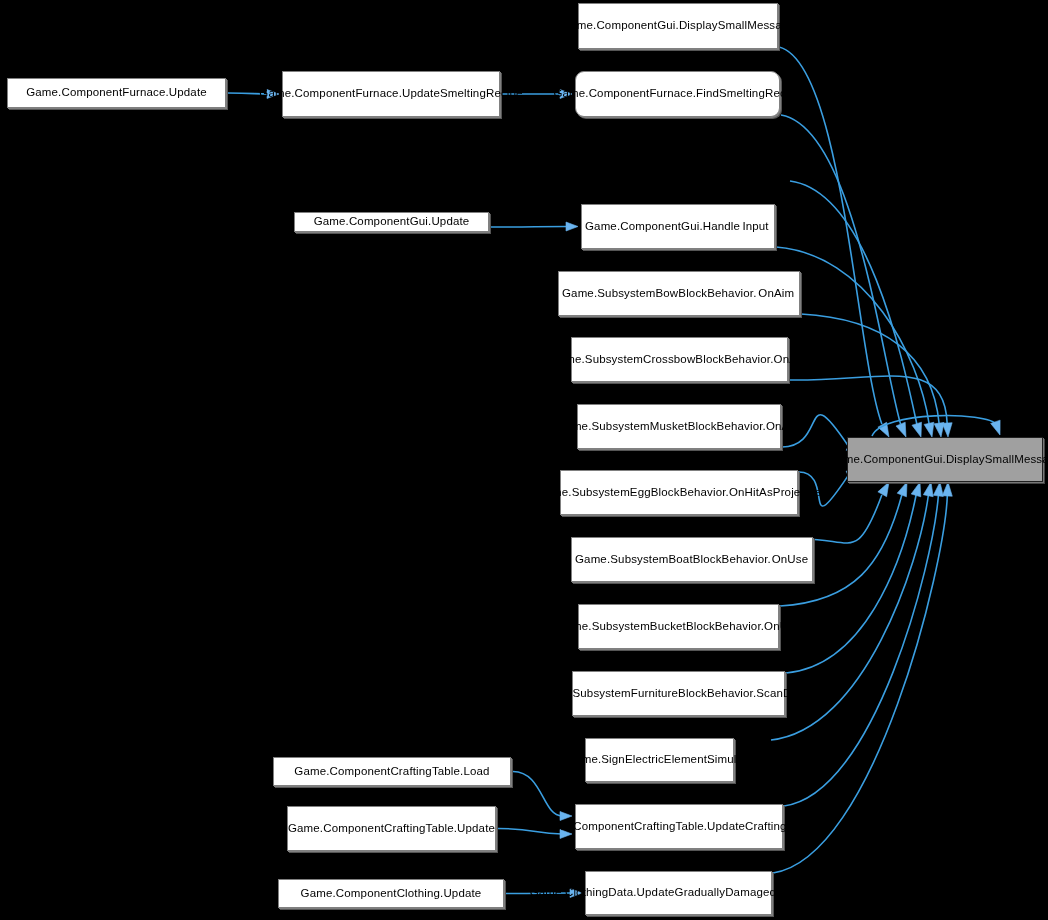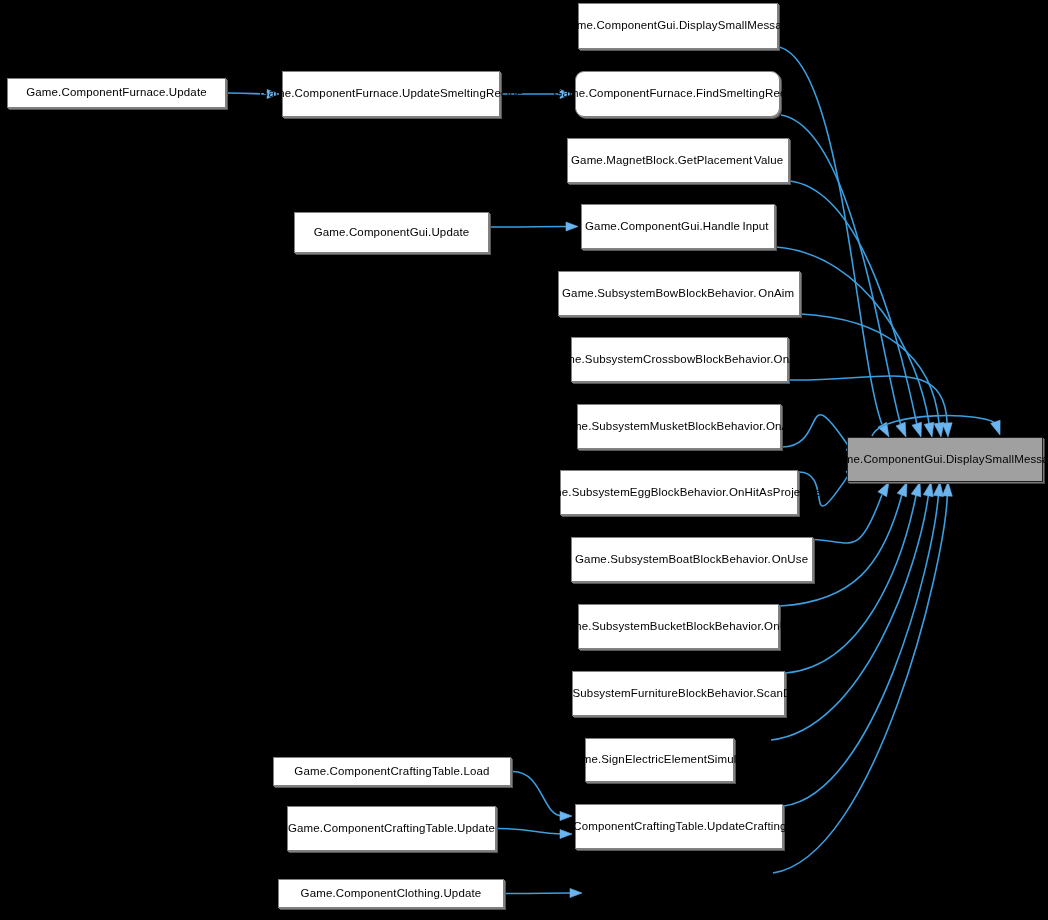--- a/index.html
+++ b/index.html
@@ -98,34 +98,30 @@
       <path d="M872,436 C882,411 987,411 997,425" fill="none" stroke="#3a9ee0" stroke-width="1.6"></path>
       <path d="M1000,435 L990.6558022719764,423.4377351345163 L1000.0943858356366,420.1342308872353 Z" fill="#6ab4ef" stroke="#6ab4ef" stroke-width="0.6"></path>
     </svg>
 <div class="node" style="left: 7px; top: 78px; width: 219px; height: 30px;">
       <span>Game.ComponentFurnace.Update</span>
     </div>
     <div class="node" style="left: 282px; top: 71px; width: 218px; height: 46px;">
       <span>Game.ComponentFurnace.Update</span>
       <span>SmeltingRecipe</span>
     </div>
-    <div class="node" style="left: 294px; top: 212px; width: 195px; height: 41px;">
+    <div class="node" style="left: 294px; top: 212px; width: 195px; height: 20px;">
       <span>Game.ComponentGui.Update</span>
     </div>
     <div class="node" style="left: 578px; top: 3px; width: 200px; height: 46px;">
       <span>Game.ComponentGui.Display</span>
       <span>SmallMessage</span>
     </div>
     <div class="node" style="left: 575px; top: 71px; width: 205px; height: 46px; border-radius: 9px;">
       <span>Game.ComponentFurnace.Find</span>
       <span>SmeltingRecipe</span>
-    </div>
-    <div class="node" style="left: 567px; top: 138px; width: 222px; height: 45px;">
-      <span>Game.MagnetBlock.GetPlacement</span>
-      <span>Value</span>
     </div>
     <div class="node" style="left: 581px; top: 204px; width: 194px; height: 45px;">
       <span>Game.ComponentGui.Handle</span>
       <span>Input</span>
     </div>
     <div class="node" style="left: 558px; top: 271px; width: 242px; height: 45px;">
       <span>Game.SubsystemBowBlockBehavior.</span>
       <span>OnAim</span>
     </div>
     <div class="node" style="left: 571px; top: 337px; width: 217px; height: 45px;">
@@ -160,20 +156,24 @@
       <span>Game.ComponentCraftingTable.Load</span>
     </div>
     <div class="node" style="left: 575px; top: 804px; width: 208px; height: 45px;">
       <span>Game.ComponentCraftingTable.</span>
       <span>UpdateCraftingResult</span>
     </div>
     <div class="node" style="left: 287px; top: 806px; width: 209px; height: 45px;">
       <span>Game.ComponentCraftingTable.</span>
       <span>Update</span>
     </div>
+    <div class="node" style="left: 585px; top: 871px; width: 187px; height: 44px;">
+      <span>Game.ClothingData.Update</span>
+      <span>GraduallyDamagedOverTime</span>
+    </div>
     <div class="node" style="left: 278px; top: 879px; width: 226px; height: 29px;">
       <span>Game.ComponentClothing.Update</span>
     </div>
     <div class="node highlight" style="left: 847px; top: 437px; width: 196px; height: 45px;">
       <span>Game.ComponentGui.Display</span>
       <span>SmallMessage</span>
     </div>
   </div>
 
 </body></html>

